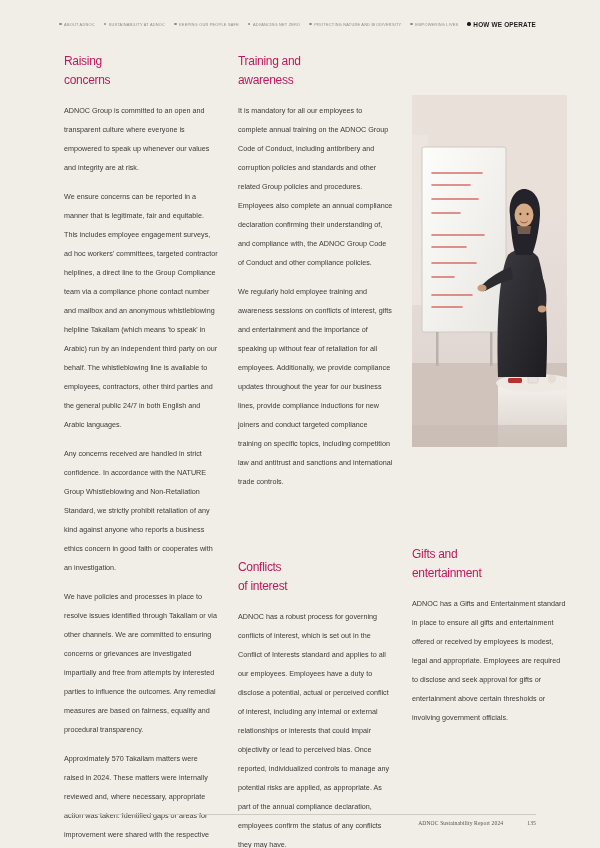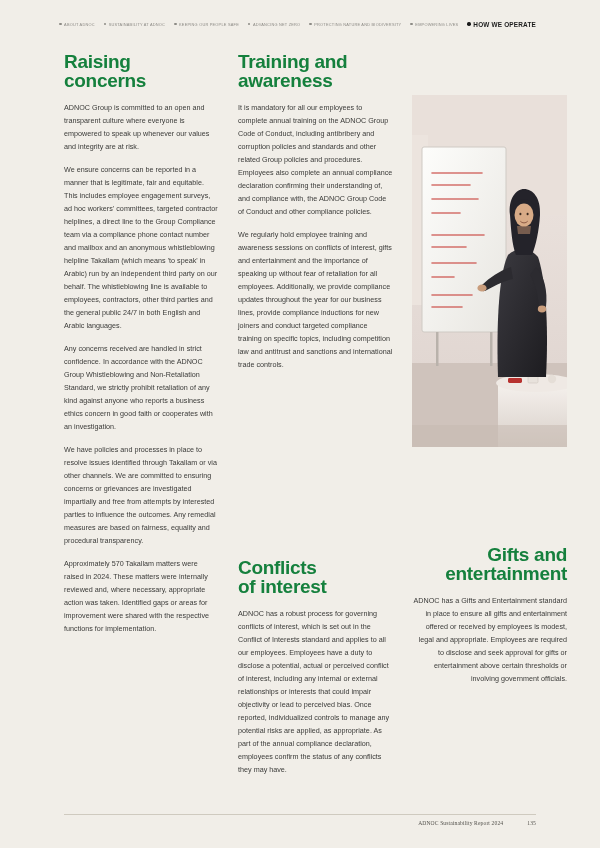--- a/index.html
+++ b/index.html
@@ -61,47 +61,47 @@
   
   .col {
     position: absolute;
     top: 52px;
     width: 155px;
   }
   .col1 { left: 64px; }
   .col2 { left: 238px; }
 
   h2.heading {
-    font-size: 19px;
+    font-size: 12px;
     line-height: 19px;
-    font-weight: bold;
+    font-weight: normal;
     letter-spacing: -0.3px;
     margin: 0 0 11px 0;
-    color: #15803d;
+    color: #be185d;
     white-space: pre-line;
   }
   h2.heading.mid {
     margin-top: 0;
   }
   p.body {
     font-size: 7.2px;
-    line-height: 13px;
+    line-height: 19px;
     margin: 0 0 10px 0;
     color: #3a3a38;
     letter-spacing: 0.01px;
   }
   p.body:last-child { margin-bottom: 0; }
 
   
   .lower {
     position: absolute;
     width: 155px;
   }
   .lower2 { left: 238px; top: 558px; }
-  .lower3 { left: 412px; top: 545px; text-align: right; }
+  .lower3 { left: 412px; top: 545px; }
 
   
   .photo {
     position: absolute;
     left: 412px;
     top: 95px;
     width: 155px;
     height: 352px;
     overflow: hidden;
     background: #d9d3cc;
@@ -162,21 +162,21 @@
     <span class="dot"></span>
     <span>HOW WE OPERATE</span>
   </div>
 </div>
 
 <div class="col col1">
   <h2 class="heading">Raising
 concerns</h2>
   <p class="body">ADNOC Group is committed to an open and transparent culture where everyone is empowered to speak up whenever our values and integrity are at risk.</p>
   <p class="body">We ensure concerns can be reported in a manner that is legitimate, fair and equitable. This includes employee engagement surveys, ad hoc workers' committees, targeted contractor helplines, a direct line to the Group Compliance team via a compliance phone contact number and mailbox and an anonymous whistleblowing helpline Takallam (which means 'to speak' in Arabic) run by an independent third party on our behalf. The whistleblowing line is available to employees, contractors, other third parties and the general public 24/7 in both English and Arabic languages.</p>
-  <p class="body">Any concerns received are handled in strict confidence. In accordance with the ADNOC Group Whistleblowing and Non-Retaliation Standard, we strictly prohibit retaliation of any kind against anyone who reports a business ethics concern in good faith or cooperates with an investigation.</p>
+  <p class="body">Any concerns received are handled in strict confidence. In accordance with the NATURE Group Whistleblowing and Non-Retaliation Standard, we strictly prohibit retaliation of any kind against anyone who reports a business ethics concern in good faith or cooperates with an investigation.</p>
   <p class="body">We have policies and processes in place to resolve issues identified through Takallam or via other channels. We are committed to ensuring concerns or grievances are investigated impartially and free from attempts by interested parties to influence the outcomes. Any remedial measures are based on fairness, equality and procedural transparency.</p>
   <p class="body">Approximately 570 Takallam matters were raised in 2024. These matters were internally reviewed and, where necessary, appropriate action was taken. Identified gaps or areas for improvement were shared with the respective functions for implementation.</p>
 </div>
 
 <div class="col col2">
   <h2 class="heading">Training and
 awareness</h2>
   <p class="body">It is mandatory for all our employees to complete annual training on the ADNOC Group Code of Conduct, including antibribery and corruption policies and standards and other related Group policies and procedures. Employees also complete an annual compliance declaration confirming their understanding of, and compliance with, the ADNOC Group Code of Conduct and other compliance policies.</p>
   <p class="body">We regularly hold employee training and awareness sessions on conflicts of interest, gifts and entertainment and the importance of speaking up without fear of retaliation for all employees. Additionally, we provide compliance updates throughout the year for our business lines, provide compliance inductions for new joiners and conduct targeted compliance training on specific topics, including competition law and antitrust and sanctions and international trade controls.</p>
 </div>

